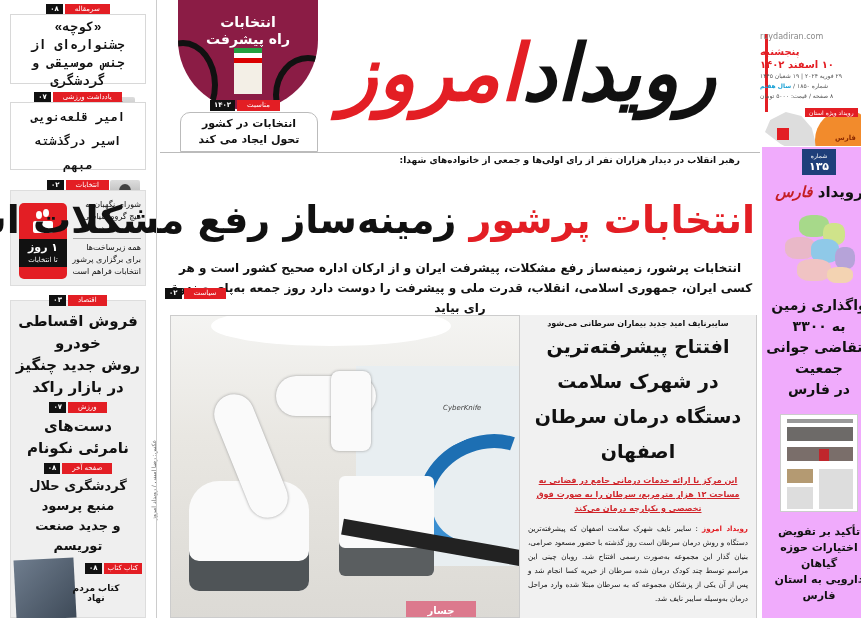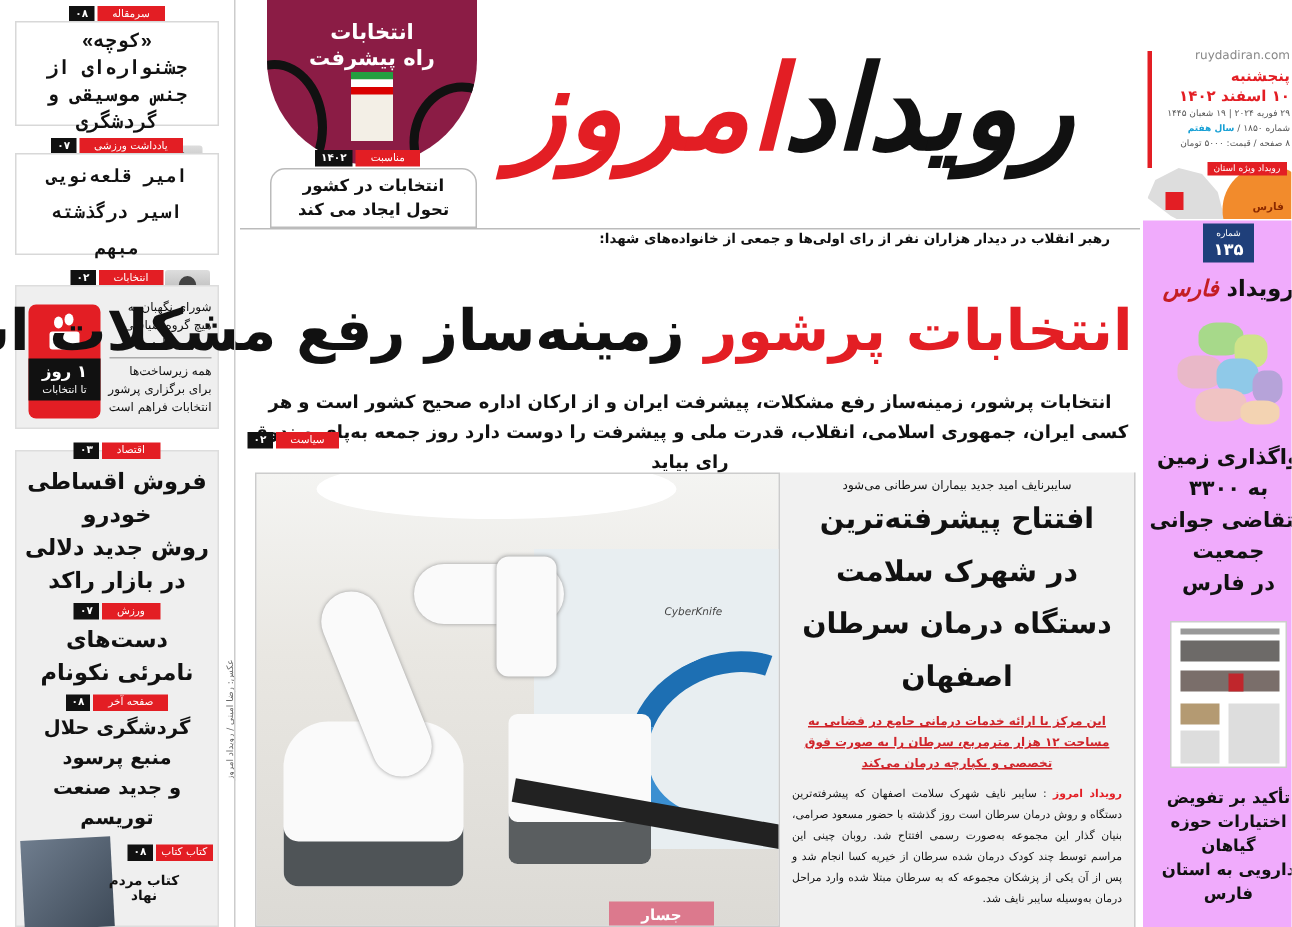--- a/index.html
+++ b/index.html
@@ -32,21 +32,21 @@
   .logo .blk{color:#111}
 
   .circle{position:absolute;left:178px;top:0;width:140px;height:110px;background:#8b1c45;border-radius:0 0 70px 70px;overflow:hidden}
   .circle .t{color:#fff;font-weight:bold;text-align:center;font-size:14px;line-height:17px;margin-top:14px;direction:rtl}
   .road{position:absolute;border:6px solid #111;border-radius:50%}
   .flag{position:absolute;left:56px;top:48px;width:28px;height:46px;background:#f3efe6}
   .flag i{display:block;height:5px}
   .subcard{position:absolute;left:180px;top:100px;width:138px;height:48px;background:#fff;border:1px solid #bbb;border-radius:10px 10px 0 0;text-align:center}
   .subcard .l{font-weight:bold;font-size:11px;line-height:16px;direction:rtl}
 
-  .infocol{position:absolute;left:760px;top:32px;width:100px;text-align:right;direction:rtl}
+  .infocol{position:absolute;left:760px;top:32px;width:100px;text-align:left;direction:rtl}
   .url{font-size:8px;color:#888;direction:ltr}
   .day{color:#e31e24;font-weight:bold;font-size:10px;line-height:13px;margin-top:4px}
   .smallinfo{font-size:6px;color:#555;line-height:10px}
   .year{color:#17a0d5;font-weight:bold}
   .redline{position:absolute;left:765px;top:34px;width:3px;height:78px;background:#e31e24}
 
   .mapArea{position:absolute;left:765px;top:108px;width:96px;height:38px;overflow:hidden}
   .mapArea .iran{position:absolute;left:0;top:4px;width:52px;height:40px;background:#ddd;clip-path:polygon(10% 20%,40% 0,70% 10%,90% 40%,100% 90%,60% 100%,30% 80%,0 50%)}
   .mapArea .fars{position:absolute;left:12px;top:20px;width:12px;height:12px;background:#e31e24}
   .mapArea .orange{position:absolute;left:50px;top:2px;width:60px;height:60px;background:#f28b2c;border-radius:50%}
@@ -72,21 +72,21 @@
   .robotHead{position:absolute;left:105px;top:60px;width:100px;height:40px;background:#fafafa;border-radius:20px;box-shadow:0 0 3px #999}
   .robotTip{position:absolute;left:160px;top:55px;width:40px;height:80px;background:#fafafa;border-radius:8px;box-shadow:0 0 3px #999}
   .couchBase{position:absolute;left:168px;top:160px;width:95px;height:100px;background:#fafafa;border-radius:6px;box-shadow:inset 0 -28px 0 #5a5e60}
   .couch{position:absolute;left:170px;top:220px;width:200px;height:16px;background:#222;transform:rotate(10deg)}
   .cyb{position:absolute;left:272px;top:88px;font-size:7px;font-style:italic;color:#444}
   .wm{position:absolute;left:235px;top:285px;width:70px;height:20px;background:rgba(220,80,110,.7);color:#fff;font-size:10px;font-weight:bold;text-align:center;line-height:20px}
   .credit{position:absolute;left:150px;top:520px;font-size:6px;color:#666;transform:rotate(-90deg);transform-origin:left top;white-space:nowrap;direction:rtl}
 
   
   .storybox{position:absolute;left:520px;top:315px;width:237px;height:303px;background:#f1f1f1;border-right:1px solid #ccc}
-  .sb-kick{font-size:8px;font-weight:normal;direction:rtl;text-align:center;margin-top:4px}
+  .sb-kick{font-size:8px;font-weight:bold;direction:rtl;text-align:center;margin-top:4px}
   .sb-head{font-weight:bold;font-size:19px;line-height:33px;text-align:center;direction:rtl;margin-top:2px}
   .sb-sub{color:#d0242a;font-size:8px;line-height:14px;font-weight:bold;text-align:center;direction:rtl;margin:6px 8px 0;text-decoration:underline}
   .sb-body{font-size:7.2px;line-height:14px;text-align:justify;direction:rtl;margin:6px 8px 0}
   .sb-body .src{color:#e31e24;font-weight:bold}
 
   
   .rcol{position:absolute;left:762px;top:147px;width:114px;height:471px;background:#f0abfc}
   .issue{margin:2px auto 0;width:34px;background:#1f3f7a;color:#fff;text-align:center;font-size:6px;line-height:9px;padding:2px 0}
   .issue b{display:block;font-size:11px;line-height:13px}
   .rlogo{text-align:center;font-weight:bold;font-size:15px;margin-top:8px;direction:rtl}
@@ -158,21 +158,21 @@
     <div class="abs rtl" style="left:60px;top:51px;width:70px;font-size:8px;line-height:12px">همه زیرساخت‌ها برای برگزاری پرشور انتخابات فراهم است</div>
   </div>
 
   <div class="greybox" style="top:300px;height:318px">
     <div class="tagrow" style="margin-top:-6px">
       <span class="tag">اقتصاد</span>
       <span class="pg">۰۳</span>
     </div>
     <div style="margin-top:4px">
       <div class="bigline">فروش اقساطی خودرو</div>
-      <div class="bigline">روش جدید دلالی</div>
+      <div class="bigline">روش جدید چنگیز</div>
       <div class="bigline">در بازار راکد</div>
     </div>
     <div class="tagrow" style="margin-top:4px">
       <span class="tag">ورزش</span>
       <span class="pg">۰۷</span>
     </div>
     <div style="margin-top:2px">
       <div class="bigline">دست‌های</div>
       <div class="bigline">نامرئی نکونام</div>
     </div>

